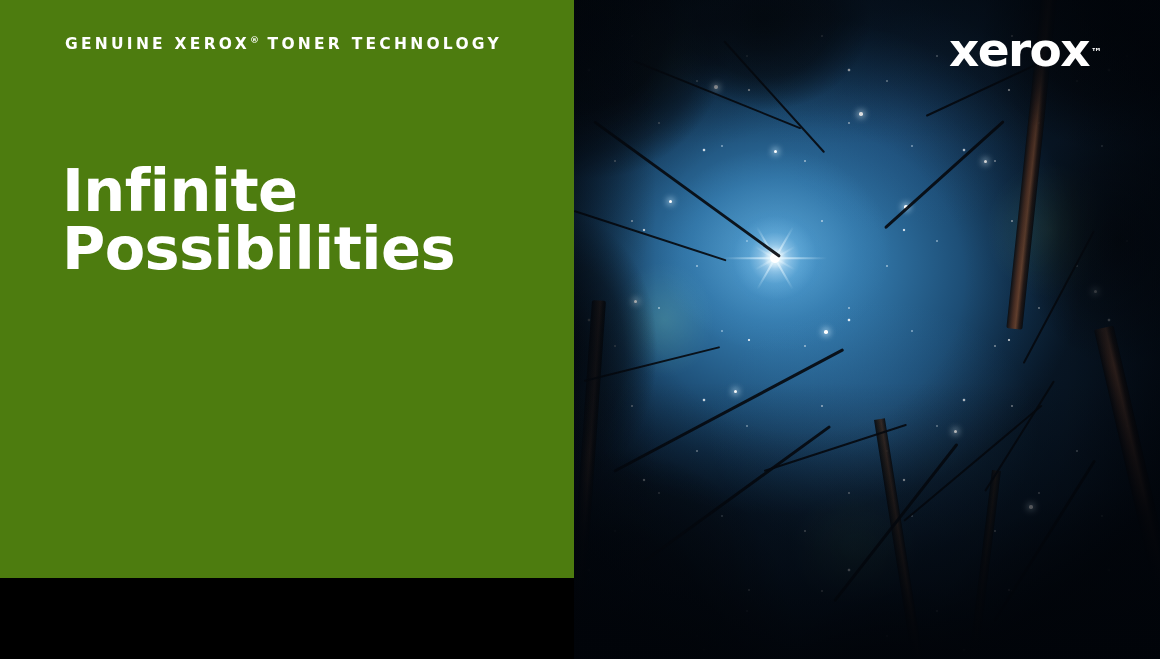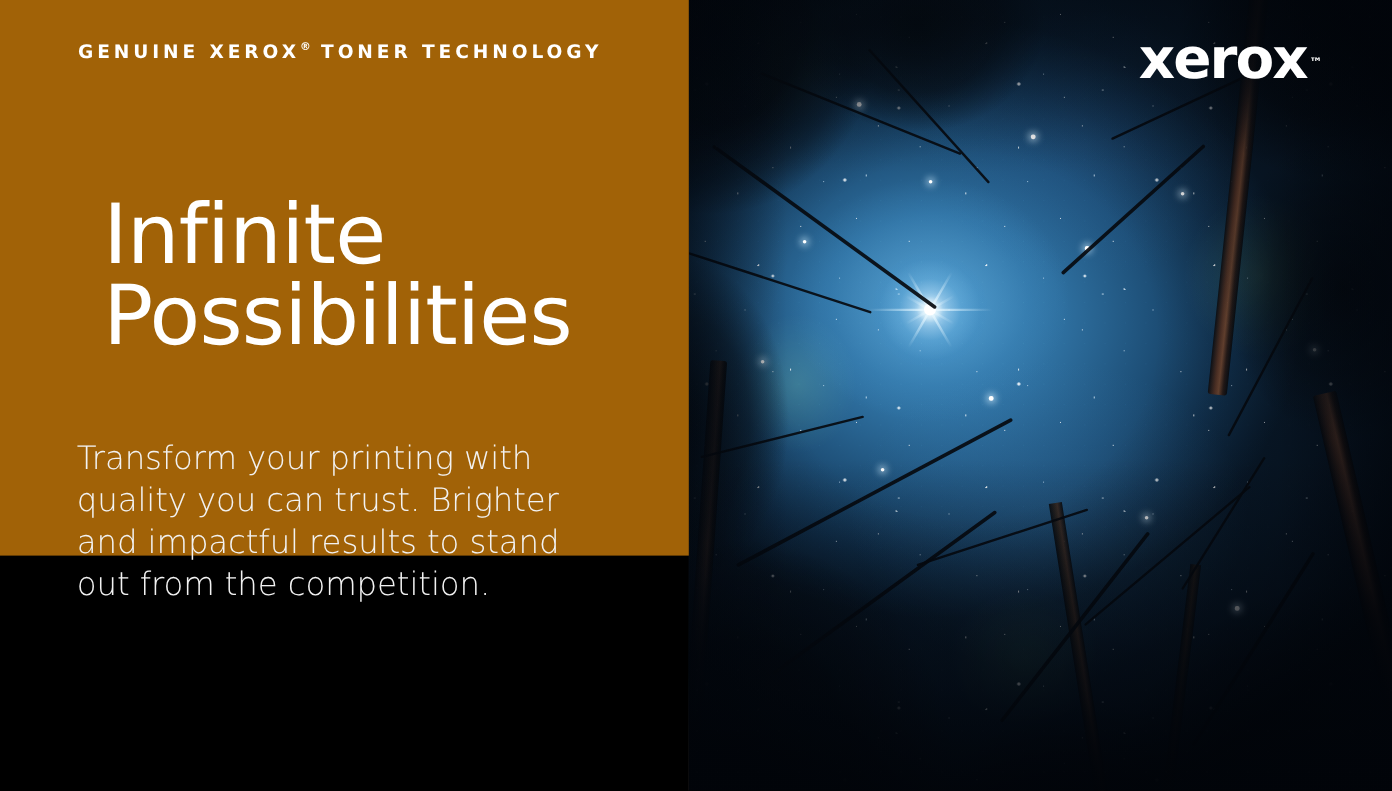--- a/index.html
+++ b/index.html
@@ -1,34 +1,34 @@
 <!DOCTYPE html>
 <html><head>
 <meta charset="utf-8">
 <style>
   html,body{margin:0;padding:0;background:#000;}
   body{width:1160px;height:659px;overflow:hidden;font-family:"DejaVu Sans",sans-serif;}
   .banner{position:relative;width:1160px;height:659px;background:#000000;overflow:hidden;}
 
   
-  .left-panel{position:absolute;left:0;top:0;width:574px;height:463px;background:#a16207;z-index:5;}
+  .left-panel{position:absolute;left:0;top:0;width:574px;height:578px;background:#4d7c0f;z-index:5;}
 
   .eyebrow{
     position:absolute;left:65px;top:36px;
     font-family:"DejaVu Sans",sans-serif;
     font-size:15.5px;font-weight:700;color:#ffffff;
     letter-spacing:3.25px;white-space:nowrap;line-height:1;
   }
   .eyebrow .reg{font-size:9px;vertical-align:super;letter-spacing:0;}
 
   .headline{
     position:absolute;left:62px;top:162px;width:500px;
     font-family:"DejaVu Sans",sans-serif;
-    font-weight:400;font-size:69px;line-height:0.99;
-    color:#ffffff;letter-spacing:-0.6px;margin-left:24px;
+    font-weight:700;font-size:59px;line-height:0.99;
+    color:#ffffff;letter-spacing:-0.6px;
   }
   .headline .hl-line{display:block;}
 
   .subcopy{
     position:absolute;left:64px;top:338px;width:440px;
     font-family:"DejaVu Sans",sans-serif;
     font-weight:300;font-size:27px;line-height:1.30;
     color:#f2f2f2;letter-spacing:-0.1px;
   }
 
@@ -282,21 +282,20 @@
 
   <div class="left-panel">
 
     <div class="eyebrow"><span>GENUINE XEROX</span><span class="reg">®</span><span> TONER TECHNOLOGY</span></div>
 
     <div class="headline">
       <span class="hl-line">Infinite</span>
       <span class="hl-line">Possibilities</span>
     </div>
 
-    <p class="subcopy">Transform your printing with quality you can trust. Brighter and impactful results to stand out from the competition.</p>
   </div>
 
   <div class="logo">
     <span class="word">xerox</span>
     <span class="tm">™</span>
   </div>
 
 </div>
 
 </body></html>

